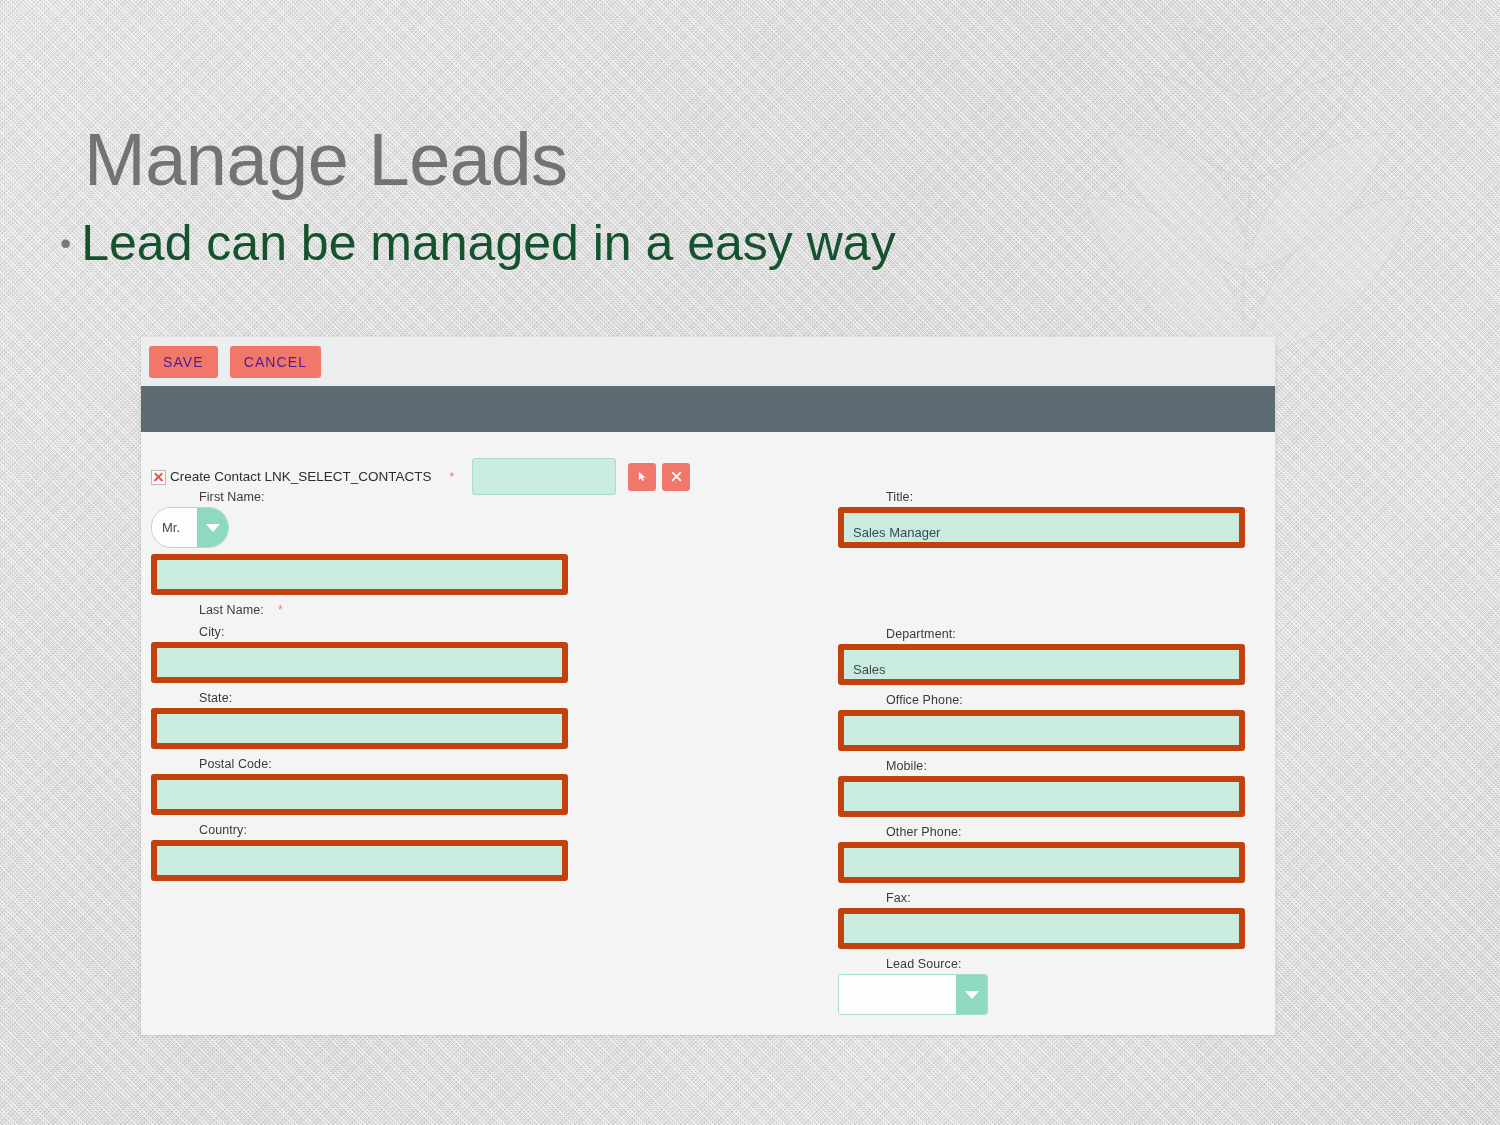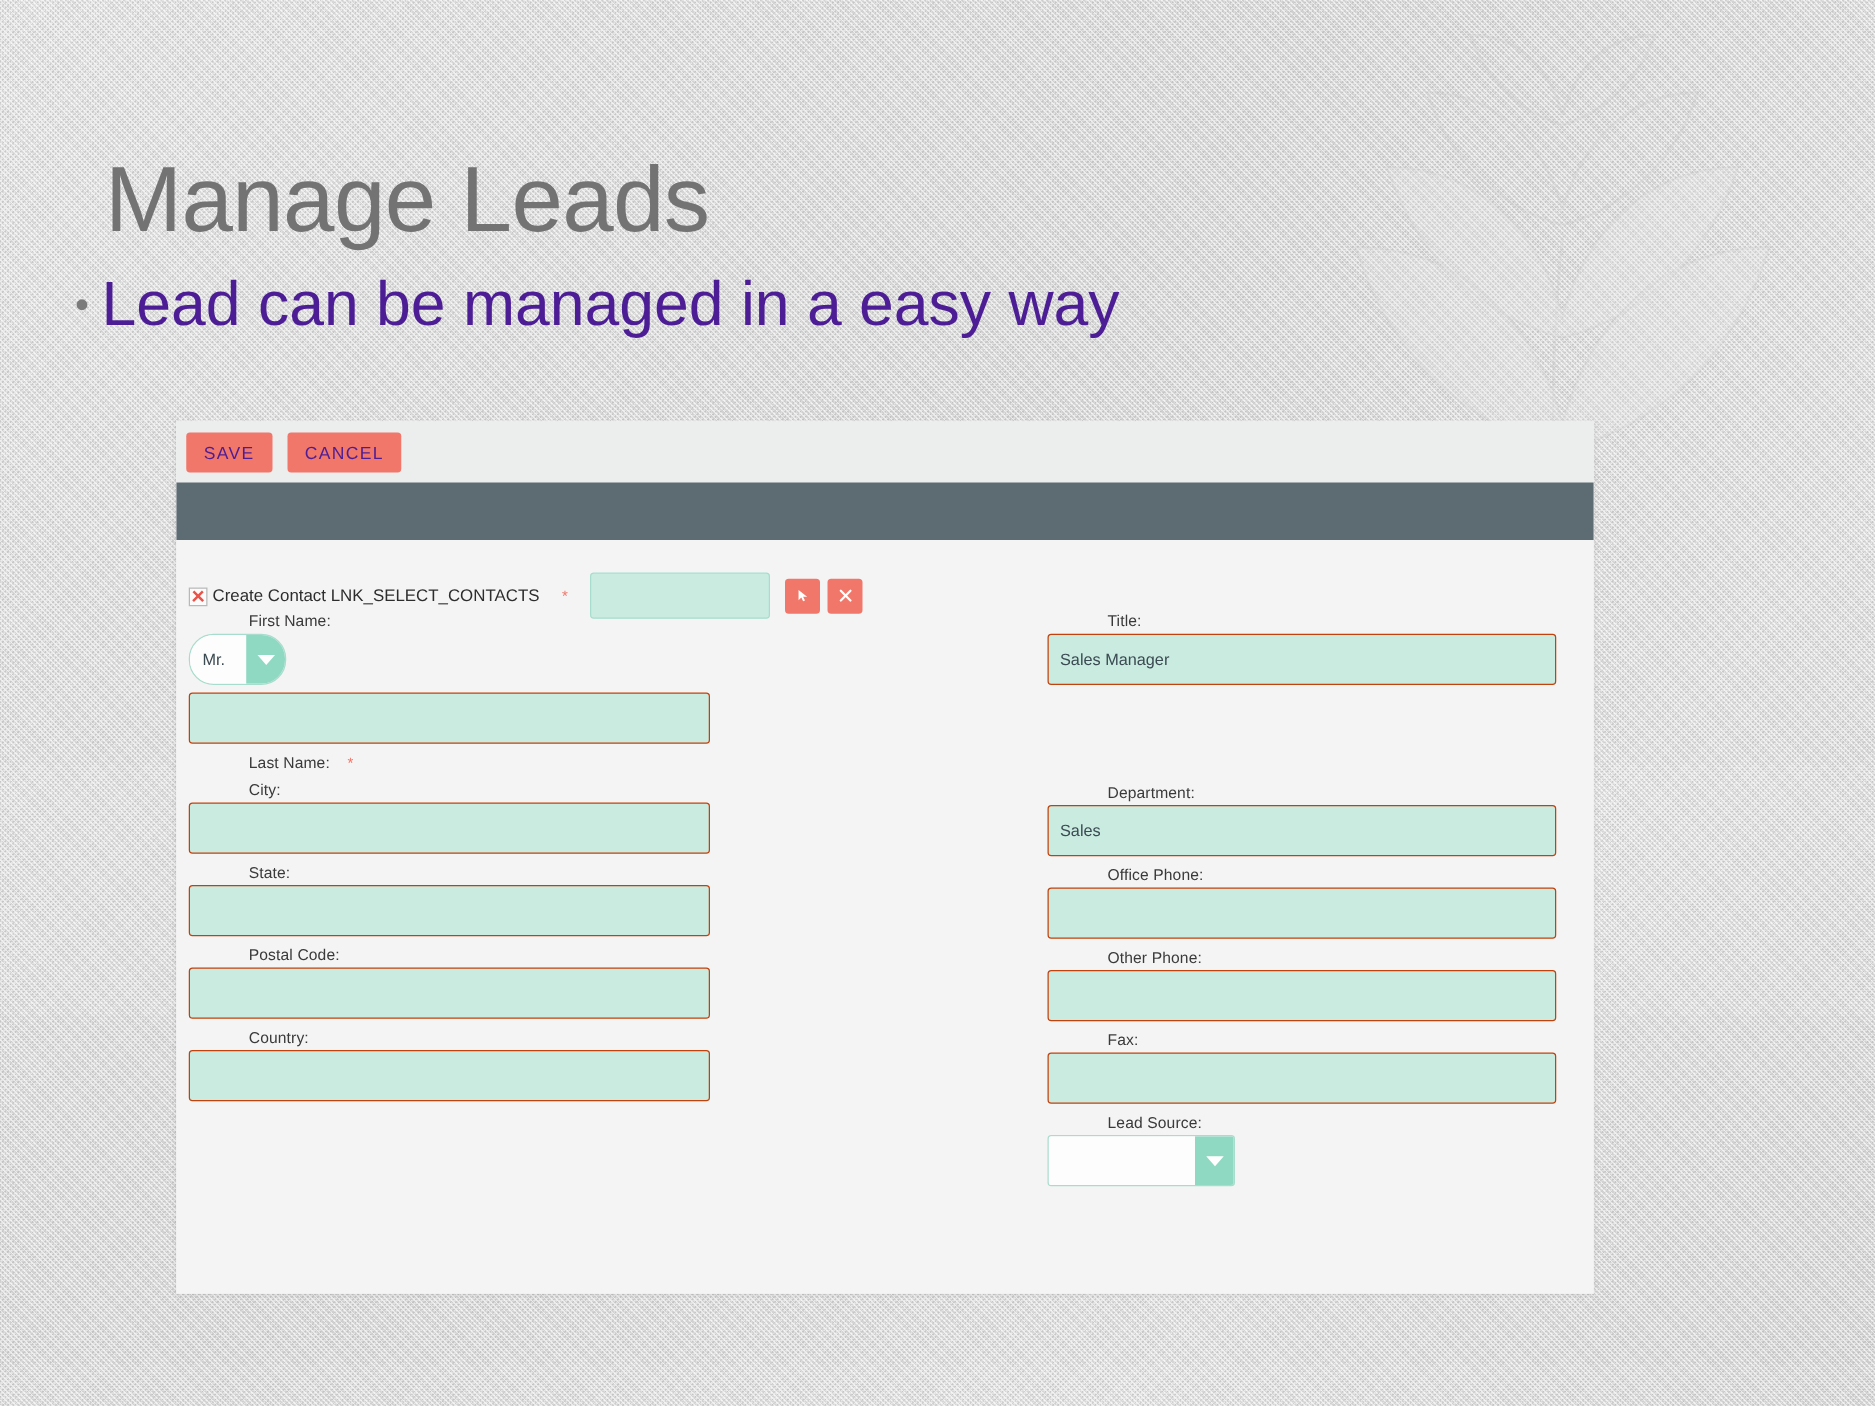--- a/index.html
+++ b/index.html
@@ -67,21 +67,21 @@
     color: #7a7a7a;
     font-size: 32px;
     line-height: 1;
     margin-right: 10px;
     position: relative;
     top: -6px;
   }
   #slide-bullet-text {
     font-size: 50px;
     line-height: 1;
-    color: #4c1d95;
+    color: #14532d;
     font-weight: normal;
   }
 
   
   #app-panel {
     position: absolute;
     left: 141px;
     top: 337px;
     width: 1134px;
     height: 698px;
@@ -220,21 +220,21 @@
     display: flex;
     align-items: center;
     padding-left: 48px;
   }
   .field-label .req-star { margin-left: 14px; margin-right: 0; }
 
   .field-input {
     width: 100%;
     height: 41px;
     background: #c9ebe0;
-    border: 1px solid #c2410c;
+    border: 6px solid #c2410c;
     border-radius: 3px;
     box-sizing: border-box;
     font-family: "Liberation Sans", sans-serif;
     font-size: 13px;
     color: #3c4a52;
     padding: 0 9px;
     line-height: 39px;
     overflow: hidden;
     white-space: nowrap;
   }
@@ -393,20 +393,24 @@
         <div class="field">
           <div class="field-label">Department:</div>
           <div class="field-input">Sales</div>
         </div>
 
         <div class="field">
           <div class="field-label">Office Phone:</div>
           <div class="field-input"></div>
         </div>
 
+        <div class="field">
+          <div class="field-label">Mobile:</div>
+          <div class="field-input"></div>
+        </div>
 
         <div class="field">
           <div class="field-label">Other Phone:</div>
           <div class="field-input"></div>
         </div>
 
         <div class="field">
           <div class="field-label">Fax:</div>
           <div class="field-input"></div>
         </div>

